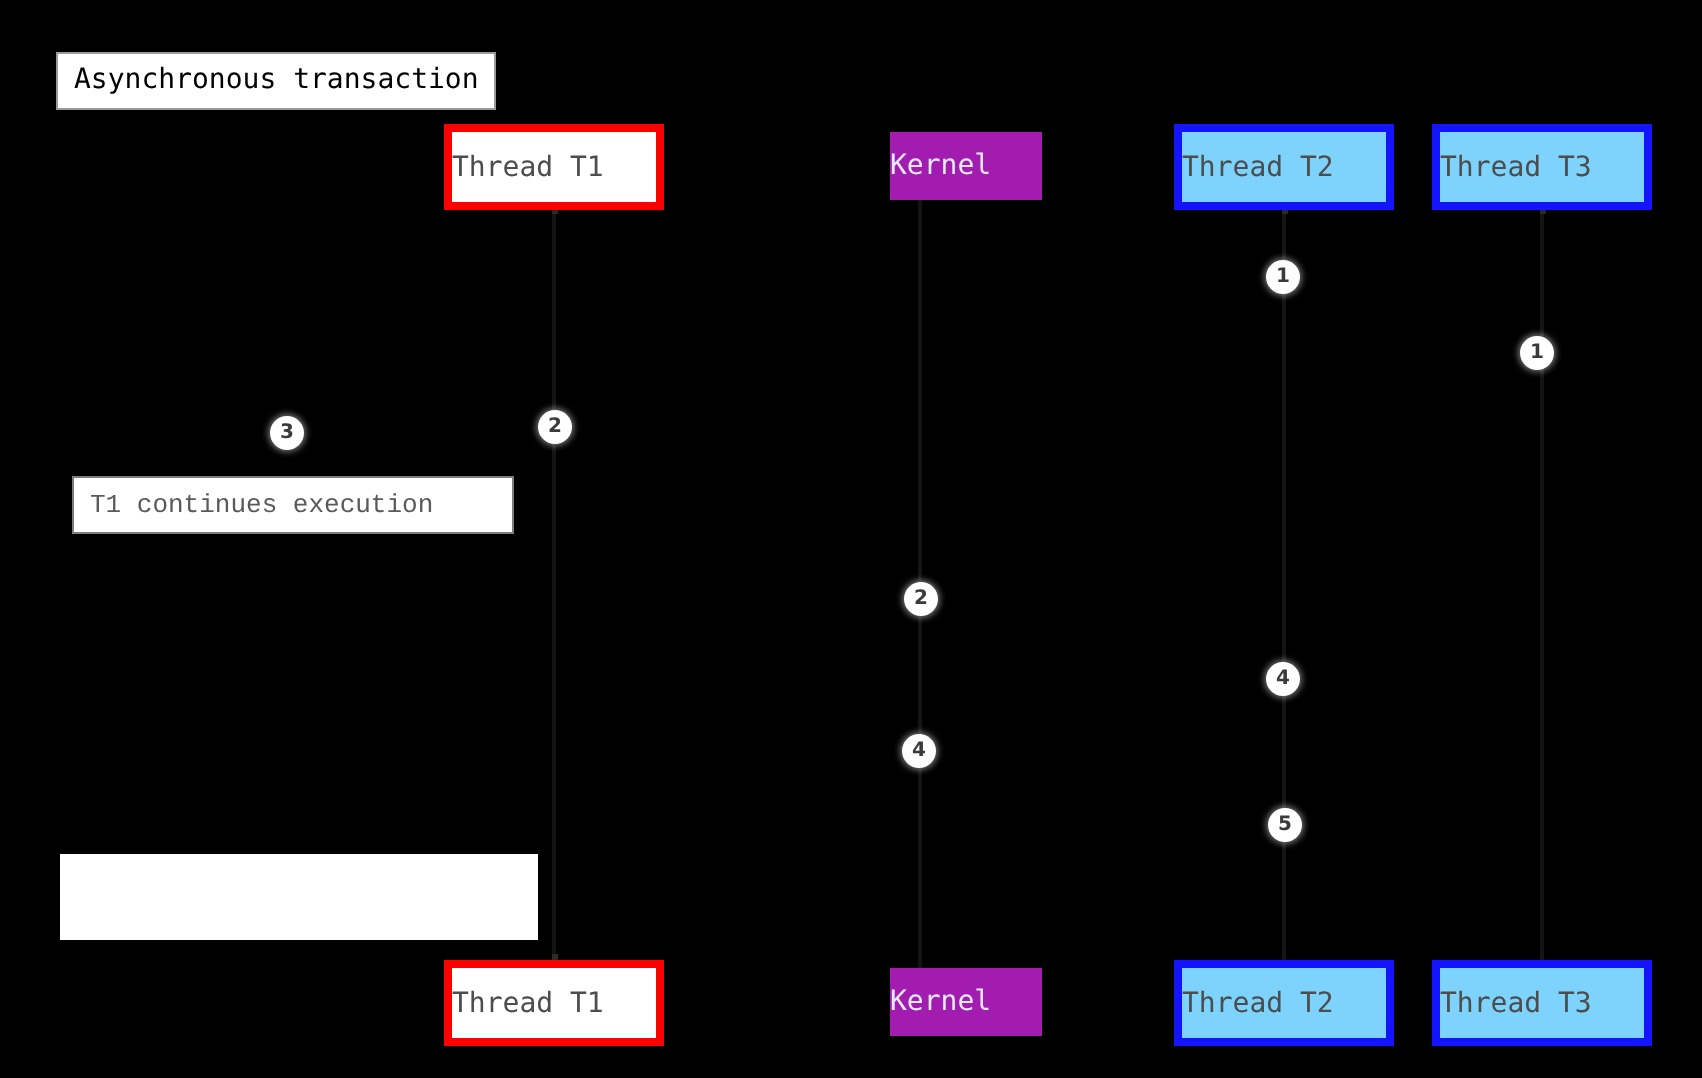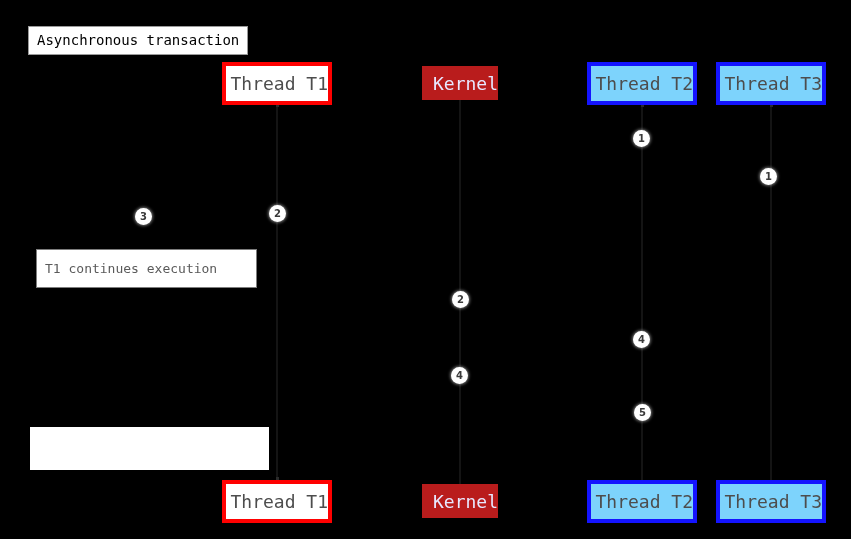--- a/index.html
+++ b/index.html
@@ -30,38 +30,39 @@
     white-space: nowrap;
     box-sizing: border-box;
   }
 
   
   .lifeline-head {
     position: absolute;
     box-sizing: border-box;
     display: flex;
     align-items: center;
-    justify-content: flex-end;
-    font-size: 18px;
+    justify-content: flex-start;
+    font-size: 14px;
     white-space: nowrap;
   }
   .lifeline-head.red {
     background: #ffffff;
     border: 4px solid #ff0000;
     color: #4d4d4d;
   }
   .lifeline-head.blue-outline {
     background: #7dd3fc;
     border: 4px solid #1414ff;
     color: #4d4d4d;
   }
   .lifeline-head.blue-solid {
-    background: #b91c1c;
+    background: #a21caf;
     border: 0 solid #1414ff;
     color: #e8e8ff;
+    margin-left: 23px;
   }
 
   
   .lifeline-stub {
     position: absolute;
     width: 2px;
     background: #141414;
   }
   .lifeline-tick {
     position: absolute;
@@ -152,17 +153,17 @@
 
   <div class="badge" style="left:633px; top:130px;">1</div>
   <div class="badge" style="left:760px; top:168px;">1</div>
   <div class="badge" style="left:135px; top:208px;">3</div>
   <div class="badge" style="left:269px; top:205px;">2</div>
   <div class="badge" style="left:452px; top:291px;">2</div>
   <div class="badge" style="left:633px; top:331px;">4</div>
   <div class="badge" style="left:451px; top:367px;">4</div>
   <div class="badge" style="left:634px; top:404px;">5</div>
 
-  <div class="note-box" style="left:36px; top:249px; width:221px; height:39px;">T1 continues execution</div>
+  <div class="note-box" style="left:36px; top:238px; width:221px; height:29px;font-family:Liberation Mono, monospace;">T1 continues execution</div>
 
   <div class="blank-box" style="left:30px; top:427px; width:239px; height:43px;"></div>
 
 </div>
 
 </body></html>

